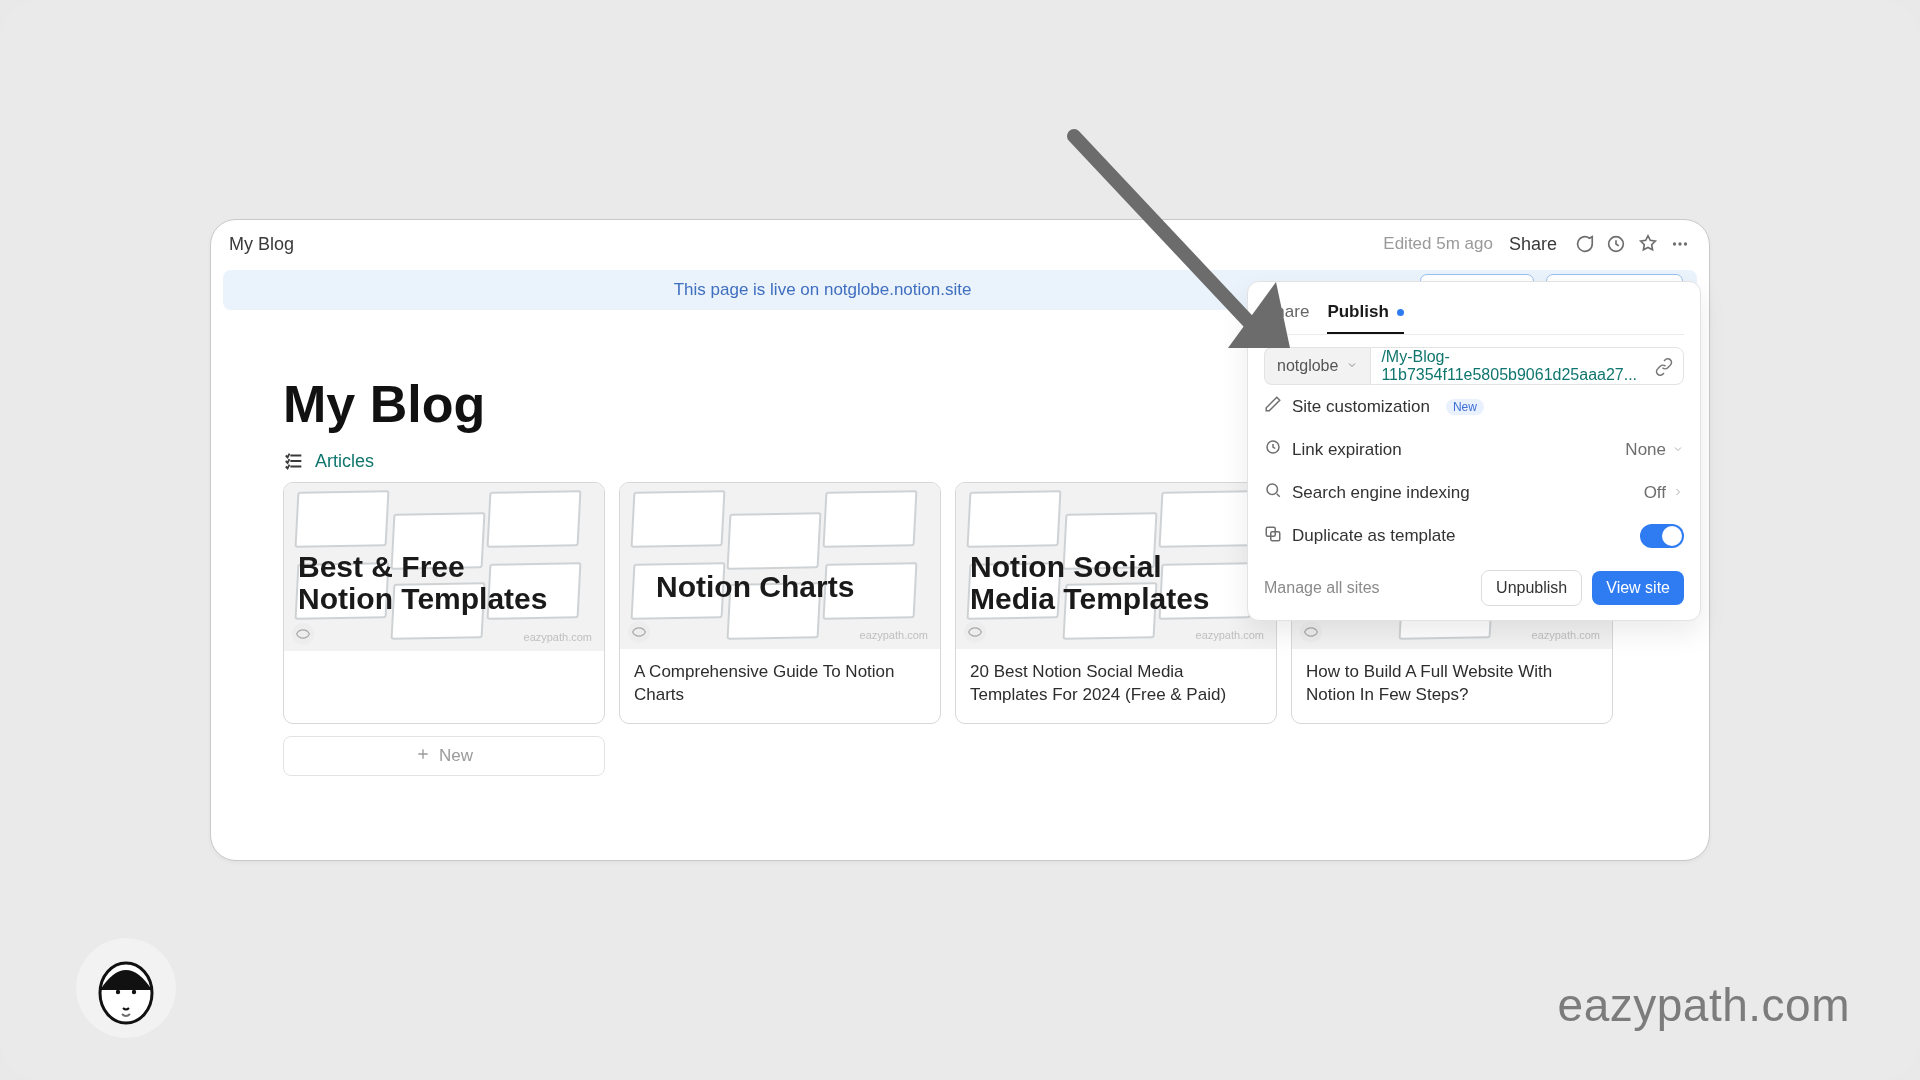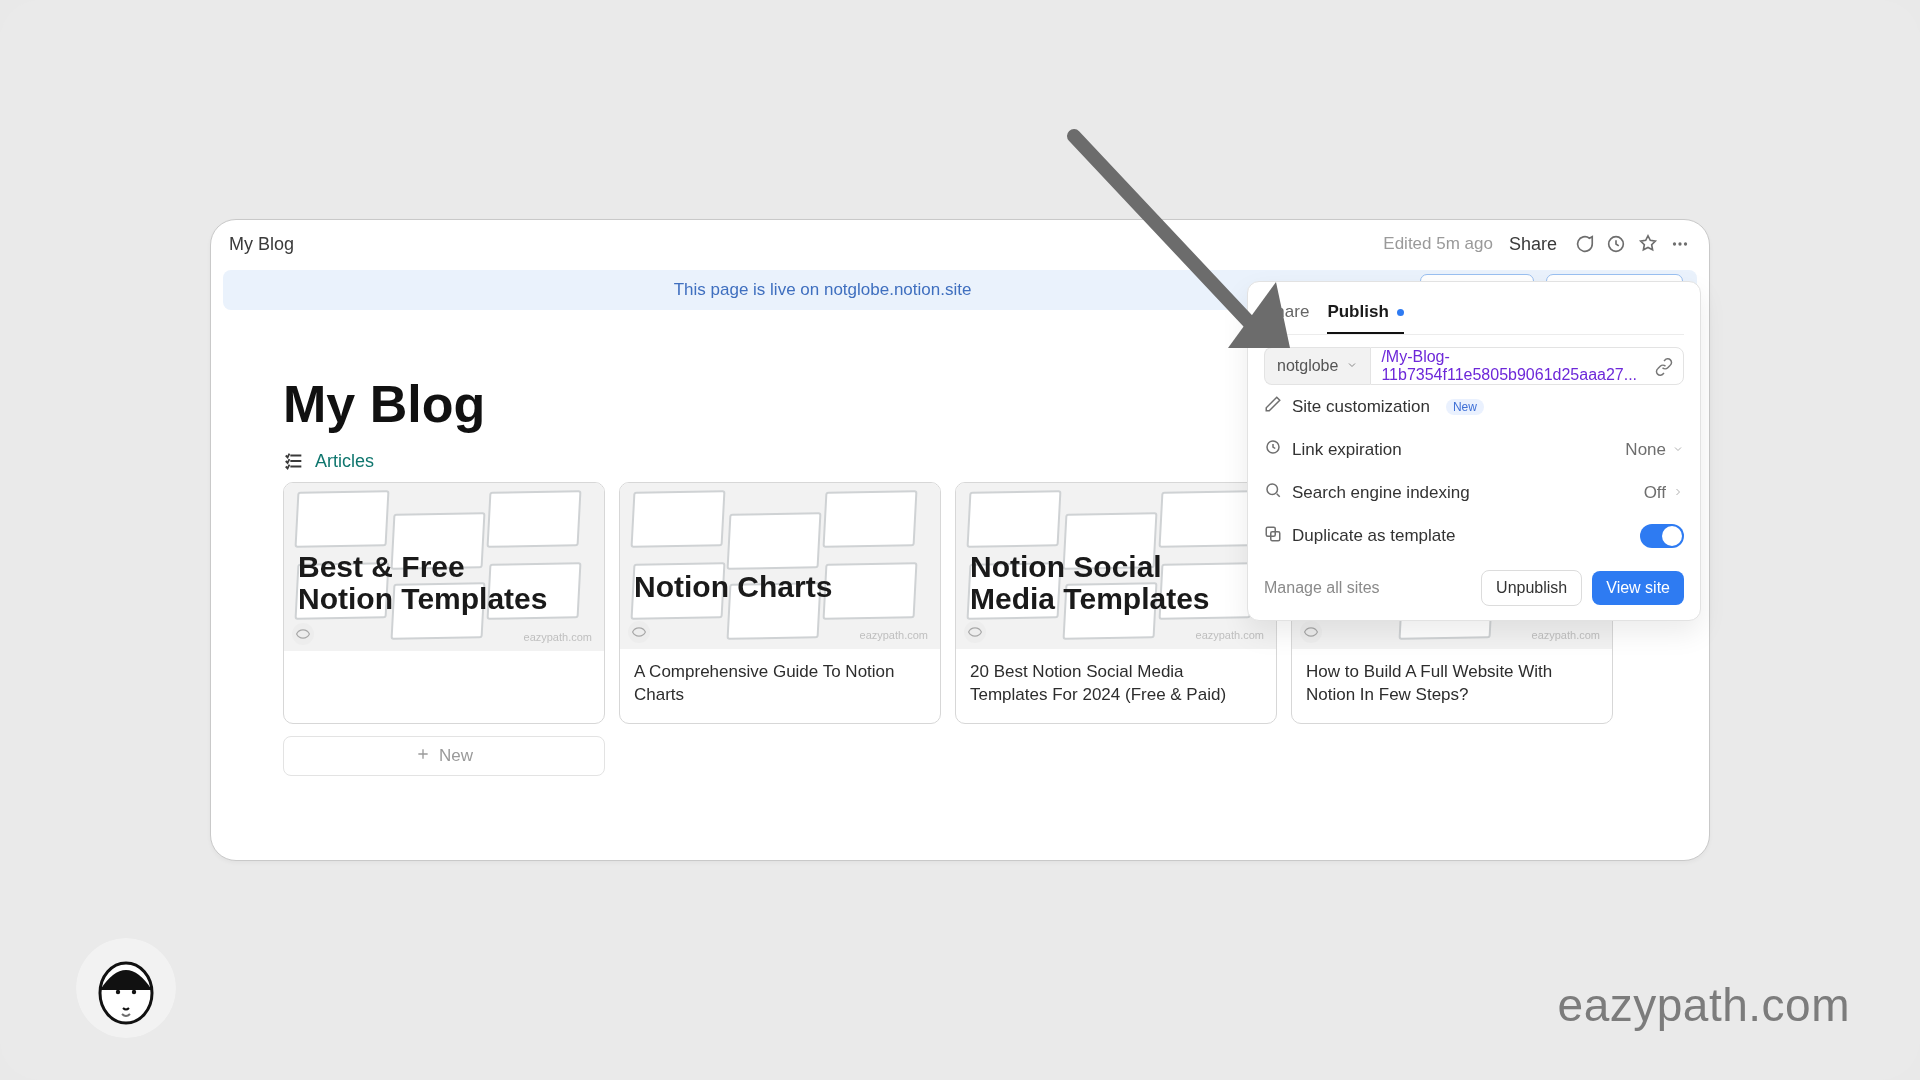--- a/index.html
+++ b/index.html
@@ -99,21 +99,21 @@
       transform: skew(-3deg, -1deg);
     }
     .card .thumb .brand {
       position: absolute; right: 12px; bottom: 8px; color: #bfbfbf; font-size: 11px;
     }
     .card .thumb .overlay {
       position: absolute; left: 14px; top: 68px; right: 14px;
       font-weight: 800; font-size: 30px; color: #1a1a1a;
       line-height: 1.05;
     }
-    .card .thumb .overlay.small { font-size: 30px; top: 88px; }
+    .card .thumb .overlay.small { font-size: 30px; top: 88px; margin-left: 22px; }
     .card .thumb .mini {
       position: absolute; left: 8px; bottom: 6px; width: 22px; height: 22px;
       border-radius: 50%; background: #ededed;
       display:flex; align-items:center; justify-content:center;
     }
     .card .thumb .mini svg { width: 14px; height: 14px; opacity: .6; }
     .card .caption {
       padding: 12px 14px 16px 14px; color: #2d2d2d; font-size: 17px; line-height: 1.35;
     }
     .new-card {
@@ -147,21 +147,21 @@
 
     .sitebar { display:flex; margin-top: 12px; }
     .sitebar .chip {
       display:flex; align-items:center; gap:8px;
       background:#f2f2f2; border: 1px solid #e3e3e3; border-right:none;
       border-radius: 8px 0 0 8px; height: 38px; padding: 0 12px; color:#555;
     }
     .sitebar .chip .chev { color:#888; }
     .sitebar .path {
       flex:1; display:flex; align-items:center; height: 38px; padding: 0 10px;
-      border: 1px solid #e3e3e3; border-radius: 0 8px 8px 0; color:#6d28d9;
+      border: 1px solid #e3e3e3; border-radius: 0 8px 8px 0; color:#0f766e;
       font-size: 16px; overflow: hidden; position: relative;
     }
     .sitebar .path .copy { position: absolute; right: 6px; top: 6px; width: 26px; height: 26px; display:flex; align-items:center; justify-content:center; border-radius:6px; cursor:pointer; color:#777; }
 
     .new-badge { display:inline-flex; align-items:center; justify-content:center; padding:1px 7px; font-size:12px; color:#3e6fd6; background:#eaf1fe; border-radius: 999px; margin-left:6px; }
 
     .toggle { width: 44px; height: 24px; border-radius: 999px; background:#2e7bf2; position:relative; cursor:pointer; }
     .toggle::after { content:""; position:absolute; right:2px; top:2px; width:20px; height:20px; border-radius:50%; background:#fff; }
 
     .pop .actions { display:flex; gap: 10px; align-items:center; padding-top: 12px; }

